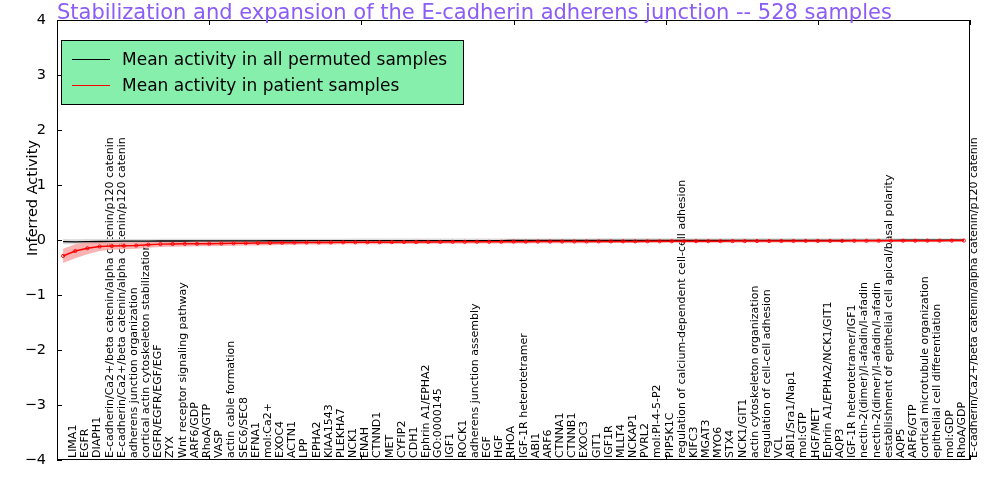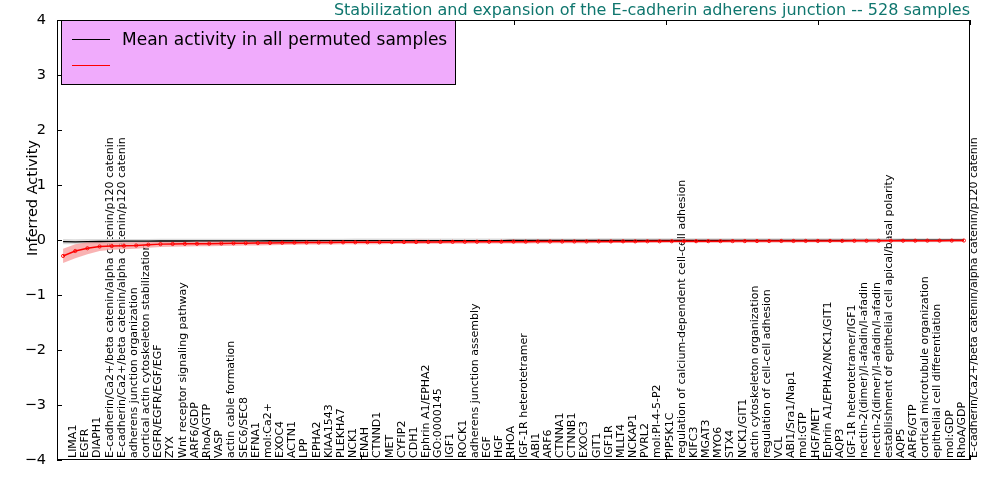--- a/index.html
+++ b/index.html
@@ -51,32 +51,32 @@
     color:#000;
     line-height:1;
     font-family:"DejaVu Sans","Liberation Sans",sans-serif;
   }
 
   
   #data-svg{position:absolute;left:0;top:0;width:1000px;height:500px;z-index:4;}
 
   
   #legend{
-    position:absolute;left:61px;top:20px;
-    background:#f0abfc;border:1.1px solid #000;
-    padding:5px 8px 6px 10px;z-index:20;
+    position:absolute;left:61px;top:40px;
+    background:#86efac;border:1.1px solid #000;
+    padding:5px 16px 6px 10px;z-index:20;
   }
   .legend-row{display:flex;align-items:center;height:26px;}
   .legend-swatch{width:38px;height:0;border-top-width:1.6px;border-top-style:solid;margin-right:12px;}
   .legend-text{font-size:17px;color:#000;white-space:nowrap;}
 
   
   #chart-title{
-    position:absolute;left:57px;top:0px;width:913px;text-align:right;
-    font-size:16px;color:#0f766e;z-index:25;white-space:nowrap;
+    position:absolute;left:57px;top:0px;width:913px;text-align:left;
+    font-size:21px;color:#8b5cf6;z-index:25;white-space:nowrap;
   }
 </style>
 </head>
 <body>
 
 <div id="figure">
 
   <div id="chart-title">Stabilization and expansion of the E-cadherin adherens junction -- 528 samples</div>
 
   <div id="y-axis-label">Inferred Activity</div>
@@ -279,16 +279,17 @@
 
   <div id="plot-frame"></div>
 
   <div id="legend">
     <div class="legend-row">
       <span class="legend-swatch" id="sw0" style="border-top-color: rgb(0, 0, 0);"></span>
       <span class="legend-text">Mean activity in all permuted samples</span>
     </div>
     <div class="legend-row">
       <span class="legend-swatch" id="sw1" style="border-top-color: rgb(255, 0, 0);"></span>
+      <span class="legend-text">Mean activity in patient samples</span>
     </div>
   </div>
 
 </div>
 
 </body></html>

